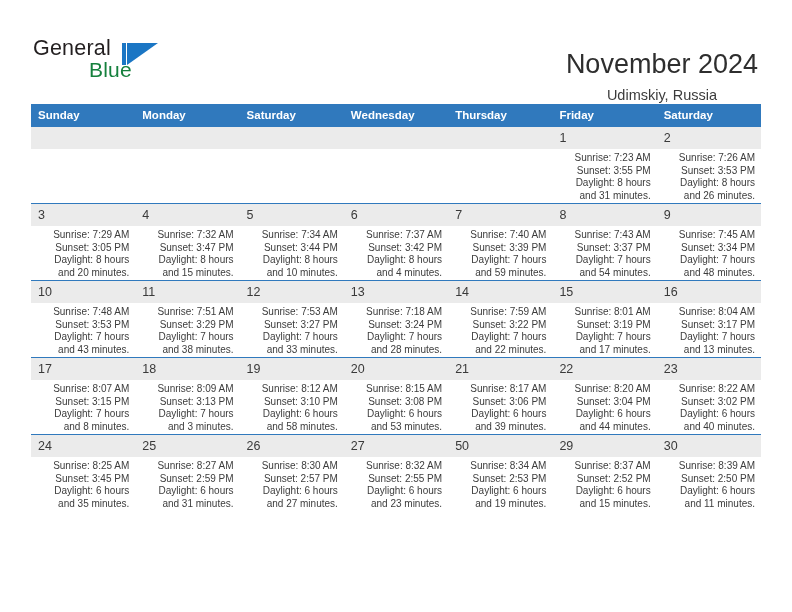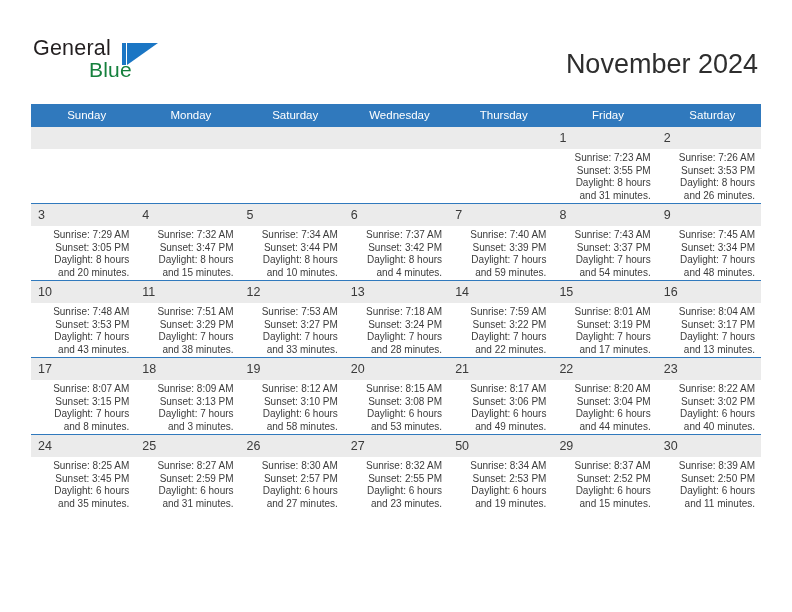--- a/index.html
+++ b/index.html
@@ -105,22 +105,22 @@
     left: 31px;
     top: 104px;
     width: 730px;
     border-collapse: collapse;
     table-layout: fixed;
   }
   .calendar th {
     background: #3079bd;
     color: #ffffff;
     font-size: 11.5px;
-    font-weight: normal;
-    text-align: center;
+    font-weight: bold;
+    text-align: left;
     padding: 5px 0 5px 7px;
     height: 11px;
     box-sizing: content-box;
   }
   .calendar td {
     vertical-align: top;
     padding: 0;
     border-top: 1.5px solid #3079bd;
     background: #ffffff;
     height: 76px;
@@ -159,20 +159,21 @@
       <span class="logo-general">General</span>
       <span class="logo-blue">Blue</span>
       <span class="logo-mark">
         <span class="logo-bar"></span>
         <span class="logo-tri"></span>
       </span>
     </div>
 
     <div class="title-block">
       <div class="cal-title">November 2024</div>
+      <div class="cal-subtitle">Udimskiy, Russia</div>
     </div>
 
   </div>
 
   <table class="calendar">
     <thead>
       <tr>
         <th>Sunday</th>
         <th>Monday</th>
         <th>Saturday</th>
@@ -389,21 +390,21 @@
               <div>Daylight: 6 hours</div>
               <div>and 53 minutes.</div>
             </div>
           </td>
           <td>
             <span class="daynum">21</span>
             <div class="info">
               <div>Sunrise: 8:17 AM</div>
               <div>Sunset: 3:06 PM</div>
               <div>Daylight: 6 hours</div>
-              <div>and 49 minutes.</div>
+              <div>and 39 minutes.</div>
             </div>
           </td>
           <td>
             <span class="daynum">22</span>
             <div class="info">
               <div>Sunrise: 8:20 AM</div>
               <div>Sunset: 3:04 PM</div>
               <div>Daylight: 6 hours</div>
               <div>and 44 minutes.</div>
             </div>

